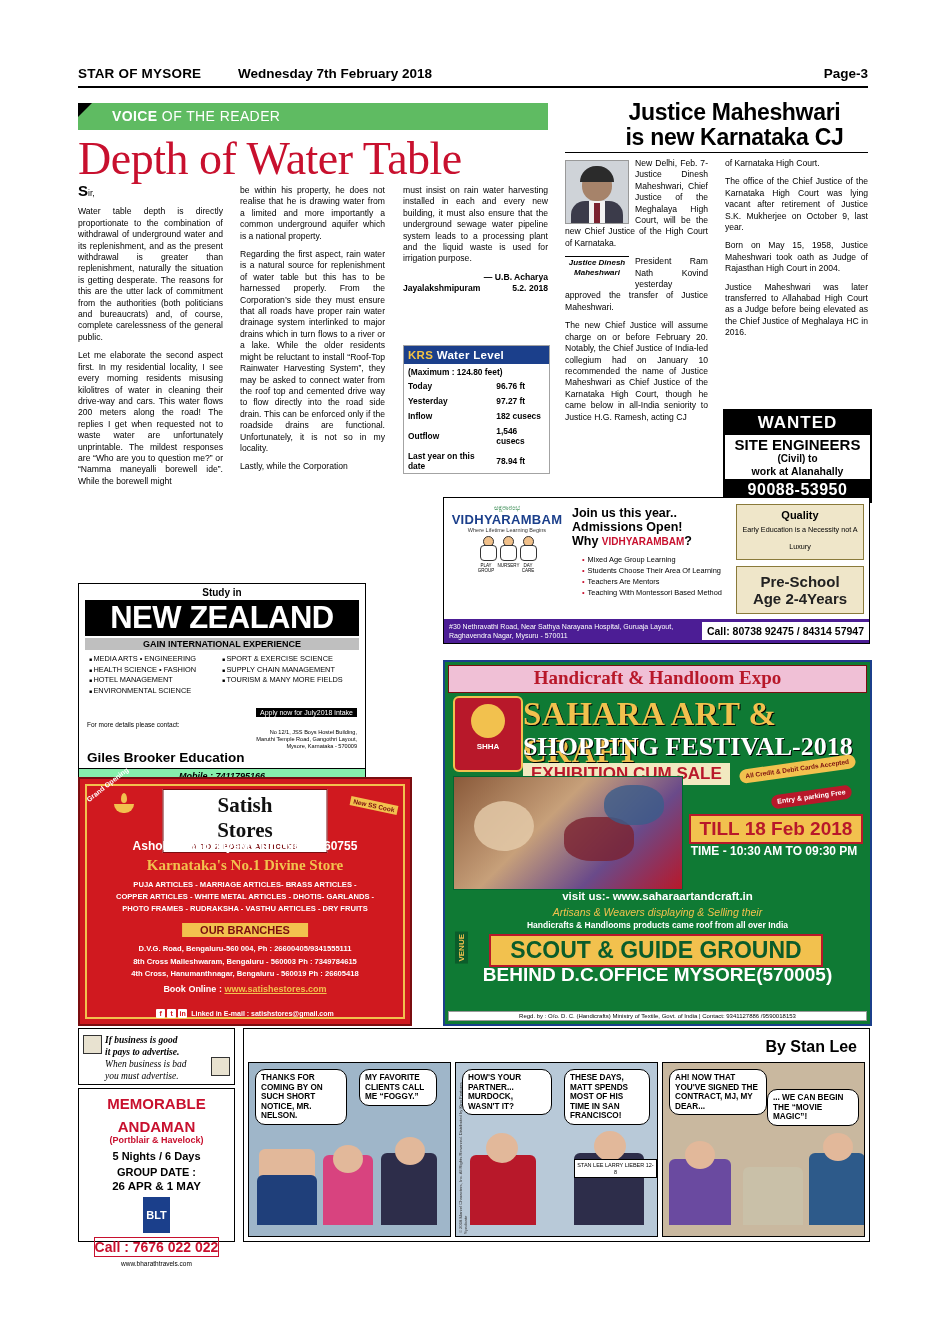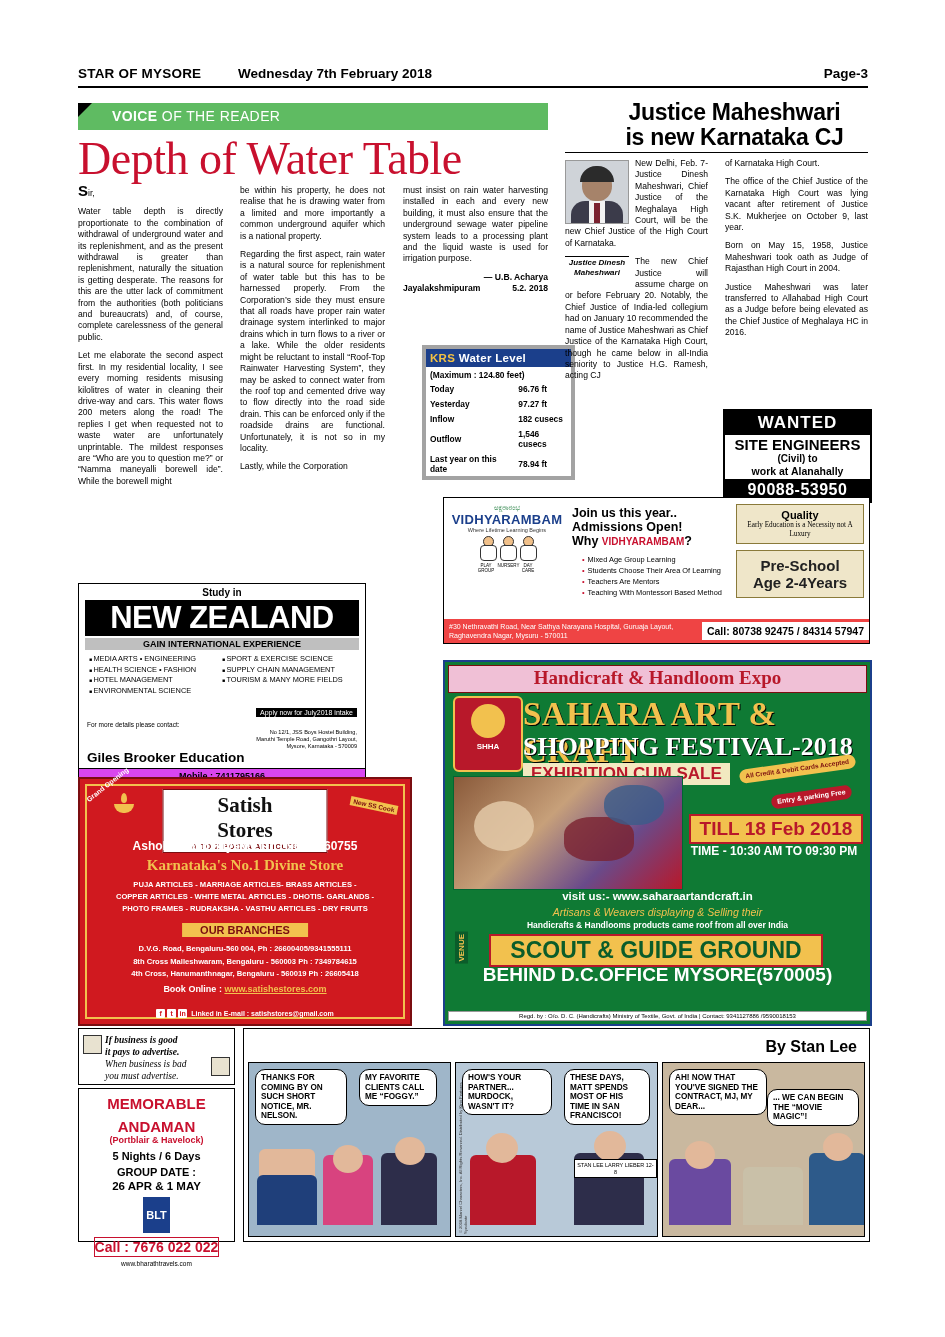--- a/index.html
+++ b/index.html
@@ -26,21 +26,21 @@
   .col{position:absolute;top:0;width:145px;font-size:8.6px;line-height:11.4px;text-align:justify;}
   .col.c1{left:0;}
   .col.c2{left:162px;}
   .col.c3{left:325px;}
   .col p{margin:0 0 7px 0;}
   .col .drop{font-size:15px;font-weight:bold;}
   .sig{text-align:right;font-weight:bold;margin-top:4px;}
   .sigline{display:flex;justify-content:space-between;font-weight:bold;}
 
   
-  .krs{position:absolute;left:403px;top:345px;width:145px;border:4px solid #a3a3a3;background:#fff;margin-left:19px;}
+  .krs{position:absolute;left:403px;top:345px;width:145px;border:1px solid #a3a3a3;background:#fff;}
   .krs .krs-h{background:#1b3f8b;color:#fff;font-weight:bold;font-size:11.5px;padding:3px 4px;letter-spacing:.3px;}
   .krs .krs-h .d{color:#f5c242;}
   .krs table{width:100%;border-collapse:collapse;font-size:8.4px;font-weight:bold;}
   .krs td{padding:2.5px 4px;}
   .krs td.r{text-align:left;}
   .krs .max{font-size:8.4px;font-weight:bold;padding:3px 4px 1px 4px;}
 
   
   .jhead{position:absolute;left:583px;top:100px;width:303px;text-align:center;font-weight:bold;font-size:23px;line-height:25px;letter-spacing:-0.3px;}
   .jrule{position:absolute;left:565px;top:152px;width:303px;height:1px;background:#000;}
@@ -81,39 +81,39 @@
   .vid .mid{position:absolute;left:128px;top:8px;width:160px;}
   .vid .mid .l1{font-weight:bold;font-size:12.5px;}
   .vid .mid .l2{font-weight:bold;font-size:12.5px;}
   .vid .mid .l3{font-weight:bold;font-size:12.5px;}
   .vid .mid .l3 .red{color:#c8102e;font-size:10px;}
   .vid ul{margin:6px 0 0 10px;padding:0;list-style:none;font-size:7.4px;line-height:11px;}
   .vid ul li:before{content:"•";color:#c8102e;margin-right:3px;}
   .vid .right{position:absolute;left:292px;top:6px;width:128px;}
   .vid .qual{background:#efe6c9;border:1px solid #8a7a3a;text-align:center;padding:4px 2px;}
   .vid .qual .q1{font-weight:bold;font-size:11px;}
-  .vid .qual .q2{font-size:7.2px;line-height:9px;font-family:Liberation Serif, serif;}
+  .vid .qual .q2{font-size:7.2px;line-height:17px;}
   .vid .pre{margin-top:6px;background:#efe6c9;border:1px solid #8a7a3a;text-align:center;padding:6px 2px;font-weight:bold;font-size:15px;line-height:17px;color:#222;}
-  .vid .addr{position:absolute;left:0;bottom:0;width:100%;background:#ef4444;color:#fff;font-size:7px;display:flex;align-items:center;}
+  .vid .addr{position:absolute;left:0;bottom:0;width:100%;background:#4c1d95;color:#fff;font-size:7px;display:flex;align-items:center;}
   .vid .addr .a1{padding:3px 5px;flex:1;line-height:9px;}
   .vid .addr .a2{background:#fff;color:#000;font-weight:bold;font-size:10.5px;padding:3px 5px;}
 
   
   .nz{position:absolute;left:78px;top:583px;width:286px;height:192px;border:1px solid #000;background:#fff;}
   .nz .s1{text-align:center;font-weight:bold;font-size:10px;padding-top:3px;}
   .nz .big{background:#000;color:#fff;text-align:center;font-weight:bold;font-size:31px;letter-spacing:-0.5px;margin:2px 6px;}
   .nz .s2{background:#bfbfbf;text-align:center;font-weight:bold;font-size:9px;margin:2px 6px;padding:1px 0;}
   .nz .list{margin:4px 10px;font-size:7.4px;line-height:10.5px;display:grid;grid-template-columns:1fr 1fr;}
   .nz .list div:before{content:"■ ";font-size:5px;vertical-align:middle;}
   .nz .apply{text-align:right;margin:2px 8px 0 0;}
   .nz .apply span{background:#000;color:#fff;font-size:7px;padding:1px 4px;}
   .nz .small{text-align:right;font-size:5.6px;margin:1px 8px 0 0;line-height:7px;}
   .nz .contact{font-size:6.5px;margin:2px 0 0 8px;}
   .nz .gb{font-weight:bold;font-size:13.5px;margin:0 0 0 8px;}
-  .nz .mob{text-align:center;font-weight:bold;font-size:9px;background:#d946ef;border-top:1px solid #000;padding:2px 0;margin-top:3px;}
+  .nz .mob{text-align:center;font-weight:bold;font-size:9px;background:#86efac;border-top:1px solid #000;padding:2px 0;margin-top:3px;font-style:italic;}
   .nz .foot{background:#000;color:#fff;font-size:6.5px;display:flex;justify-content:space-between;padding:2px 6px;}
 
   
   .satish{position:absolute;left:78px;top:777px;width:330px;height:245px;background:#d0191f;border:2px solid #7a0d10;}
   .satish .inner{position:absolute;left:5px;top:5px;right:5px;bottom:5px;border:2px solid #f2c14e;}
   .satish .ribbonL{position:absolute;left:2px;top:2px;font-size:7px;color:#fff;transform:rotate(-38deg);font-weight:bold;}
   .satish .title{position:absolute;left:50%;top:10px;transform:translateX(-50%);background:#fff;border:1px solid #7a0d10;padding:3px 26px 2px 26px;text-align:center;}
   .satish .title .t1{font-family:"Liberation Serif",serif;font-weight:bold;font-size:21px;color:#111;}
   .satish .title .t2{font-size:7px;letter-spacing:1px;color:#7a0d10;font-weight:bold;}
   .satish .lamp{position:absolute;left:34px;top:14px;width:20px;height:24px;}
@@ -276,20 +276,21 @@
         <div class="shirt"></div>
         <div class="tie"></div>
         <div class="head"></div>
         <div class="hair"></div>
       </div>
       <p>New Delhi, Feb. 7- Justice Dinesh Maheshwari, Chief Justice of the Meghalaya High Court, will be the new Chief Justice of the High Court of Karnataka.</p>
       <div class="pcap">
         <div>Justice Dinesh</div>
         <div>Maheshwari</div>
       </div>
+      <p>President Ram Nath Kovind yesterday approved the transfer of Justice Maheshwari.</p>
       <p>The new Chief Justice will assume charge on or before February 20. Notably, the Chief Justice of India-led collegium had on January 10 recommended the name of Justice Maheshwari as Chief Justice of the Karnataka High Court, though he came below in all-India seniority to Justice H.G. Ramesh, acting CJ</p>
     </div>
     <div class="jcol j2">
       <p>of Karnataka High Court.</p>
       <p>The office of the Chief Justice of the Karnataka High Court was lying vacant after retirement of Justice S.K. Mukherjee on October 9, last year.</p>
       <p>Born on May 15, 1958, Justice Maheshwari took oath as Judge of Rajasthan High Court in 2004.</p>
       <p>Justice Maheshwari was later transferred to Allahabad High Court as a Judge before being elevated as the Chief Justice of Meghalaya HC in 2016.</p>
     </div>
   </div>
 

